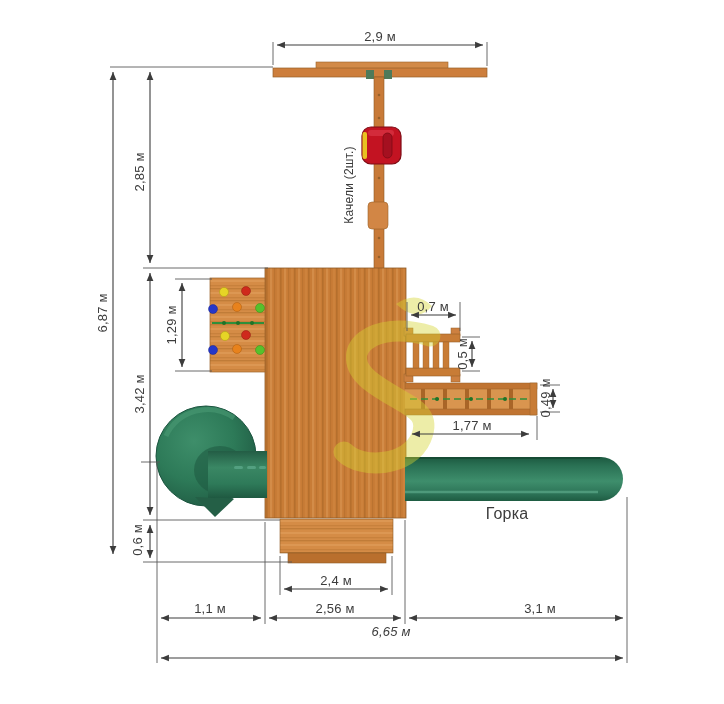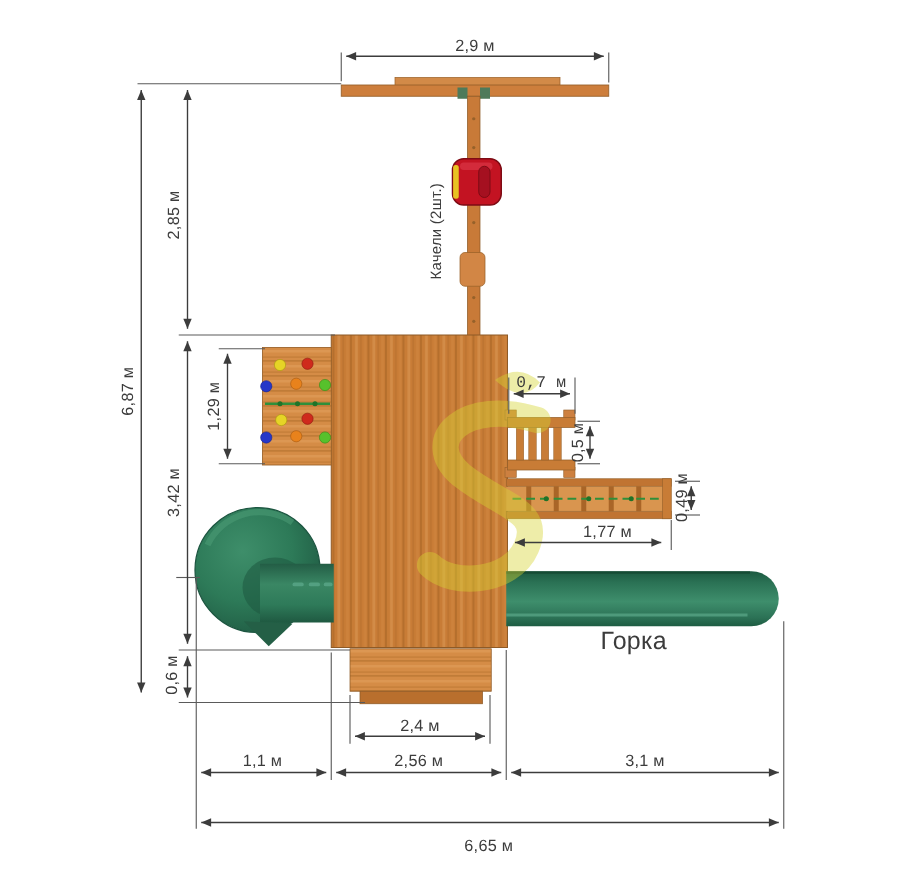--- a/index.html
+++ b/index.html
@@ -7,21 +7,21 @@
     position:relative; width:724px; height:704px; background:#ffffff;
     font-family:"Liberation Sans", sans-serif; overflow:hidden;padding-left:36px;
   }
   .layer { position:absolute; left:0; top:0; }
   .lbl {
     position:absolute; transform:translate(-50%,-50%);
     font-size:13px; color:#3c3c3c; white-space:nowrap; letter-spacing:.2px;
   }
   .rot { transform:translate(-50%,-50%) rotate(-90deg); }
   .lbl.small { font-size:12px; }
-  .lbl.big { font-size:20px; }
+  .lbl.big { font-size:16px; }
 </style>
 </head>
 <body>
 
 <div class="canvas">
 
   <svg class="layer" width="724" height="704" viewBox="0 0 724 704">
     <defs>
       <marker id="ar" viewBox="0 0 10 10" refX="9.5" refY="5" markerWidth="10" markerHeight="8" orient="auto-start-reverse">
         <path d="M0.5,1.2 L9.5,5 L0.5,8.8 Z" fill="#3c3c3c"></path>
@@ -207,26 +207,26 @@
       <line x1="161" y1="658" x2="623" y2="658" marker-start="url(#ar)" marker-end="url(#ar)"></line>
     </g>
   </svg>
 
   <span class="lbl" style="left:380px; top:36px;">2,9 м</span>
   <span class="lbl rot" style="left:102px; top:313px;">6,87 м</span>
   <span class="lbl rot" style="left:139px; top:172px;">2,85 м</span>
   <span class="lbl rot" style="left:139px; top:394px;">3,42 м</span>
   <span class="lbl rot" style="left:137px; top:540px;">0,6 м</span>
   <span class="lbl rot" style="left:171px; top:325px;">1,29 м</span>
-  <span class="lbl" style="left:433px; top:306px;font-family:Liberation Mono, monospace;">0,7 м</span>
+  <span class="lbl" style="left:433px; top:306px;">0,7 м</span>
   <span class="lbl rot" style="left:462px; top:354px;">0,5 м</span>
   <span class="lbl rot" style="left:545px; top:398px;">0,49 м</span>
-  <span class="lbl" style="left:486px; top:425px;">1,77 м</span>
+  <span class="lbl" style="left:472px; top:425px;">1,77 м</span>
   <span class="lbl" style="left:336px; top:580px;">2,4 м</span>
   <span class="lbl" style="left:210px; top:608px;">1,1 м</span>
   <span class="lbl" style="left:335px; top:608px;">2,56 м</span>
-  <span class="lbl" style="left:516px; top:608px;">3,1 м</span>
-  <span class="lbl" style="left:391px; top:676px;">6,65 м</span>
+  <span class="lbl" style="left:540px; top:608px;">3,1 м</span>
+  <span class="lbl" style="left:391px; top:631px;font-style:italic;">6,65 м</span>
 
   <span class="lbl rot small" style="left:349px; top:185px;">Качели (2шт.)</span>
   <span class="lbl big" style="left:507px; top:514px;">Горка</span>
 
 </div>
 
 </body></html>

